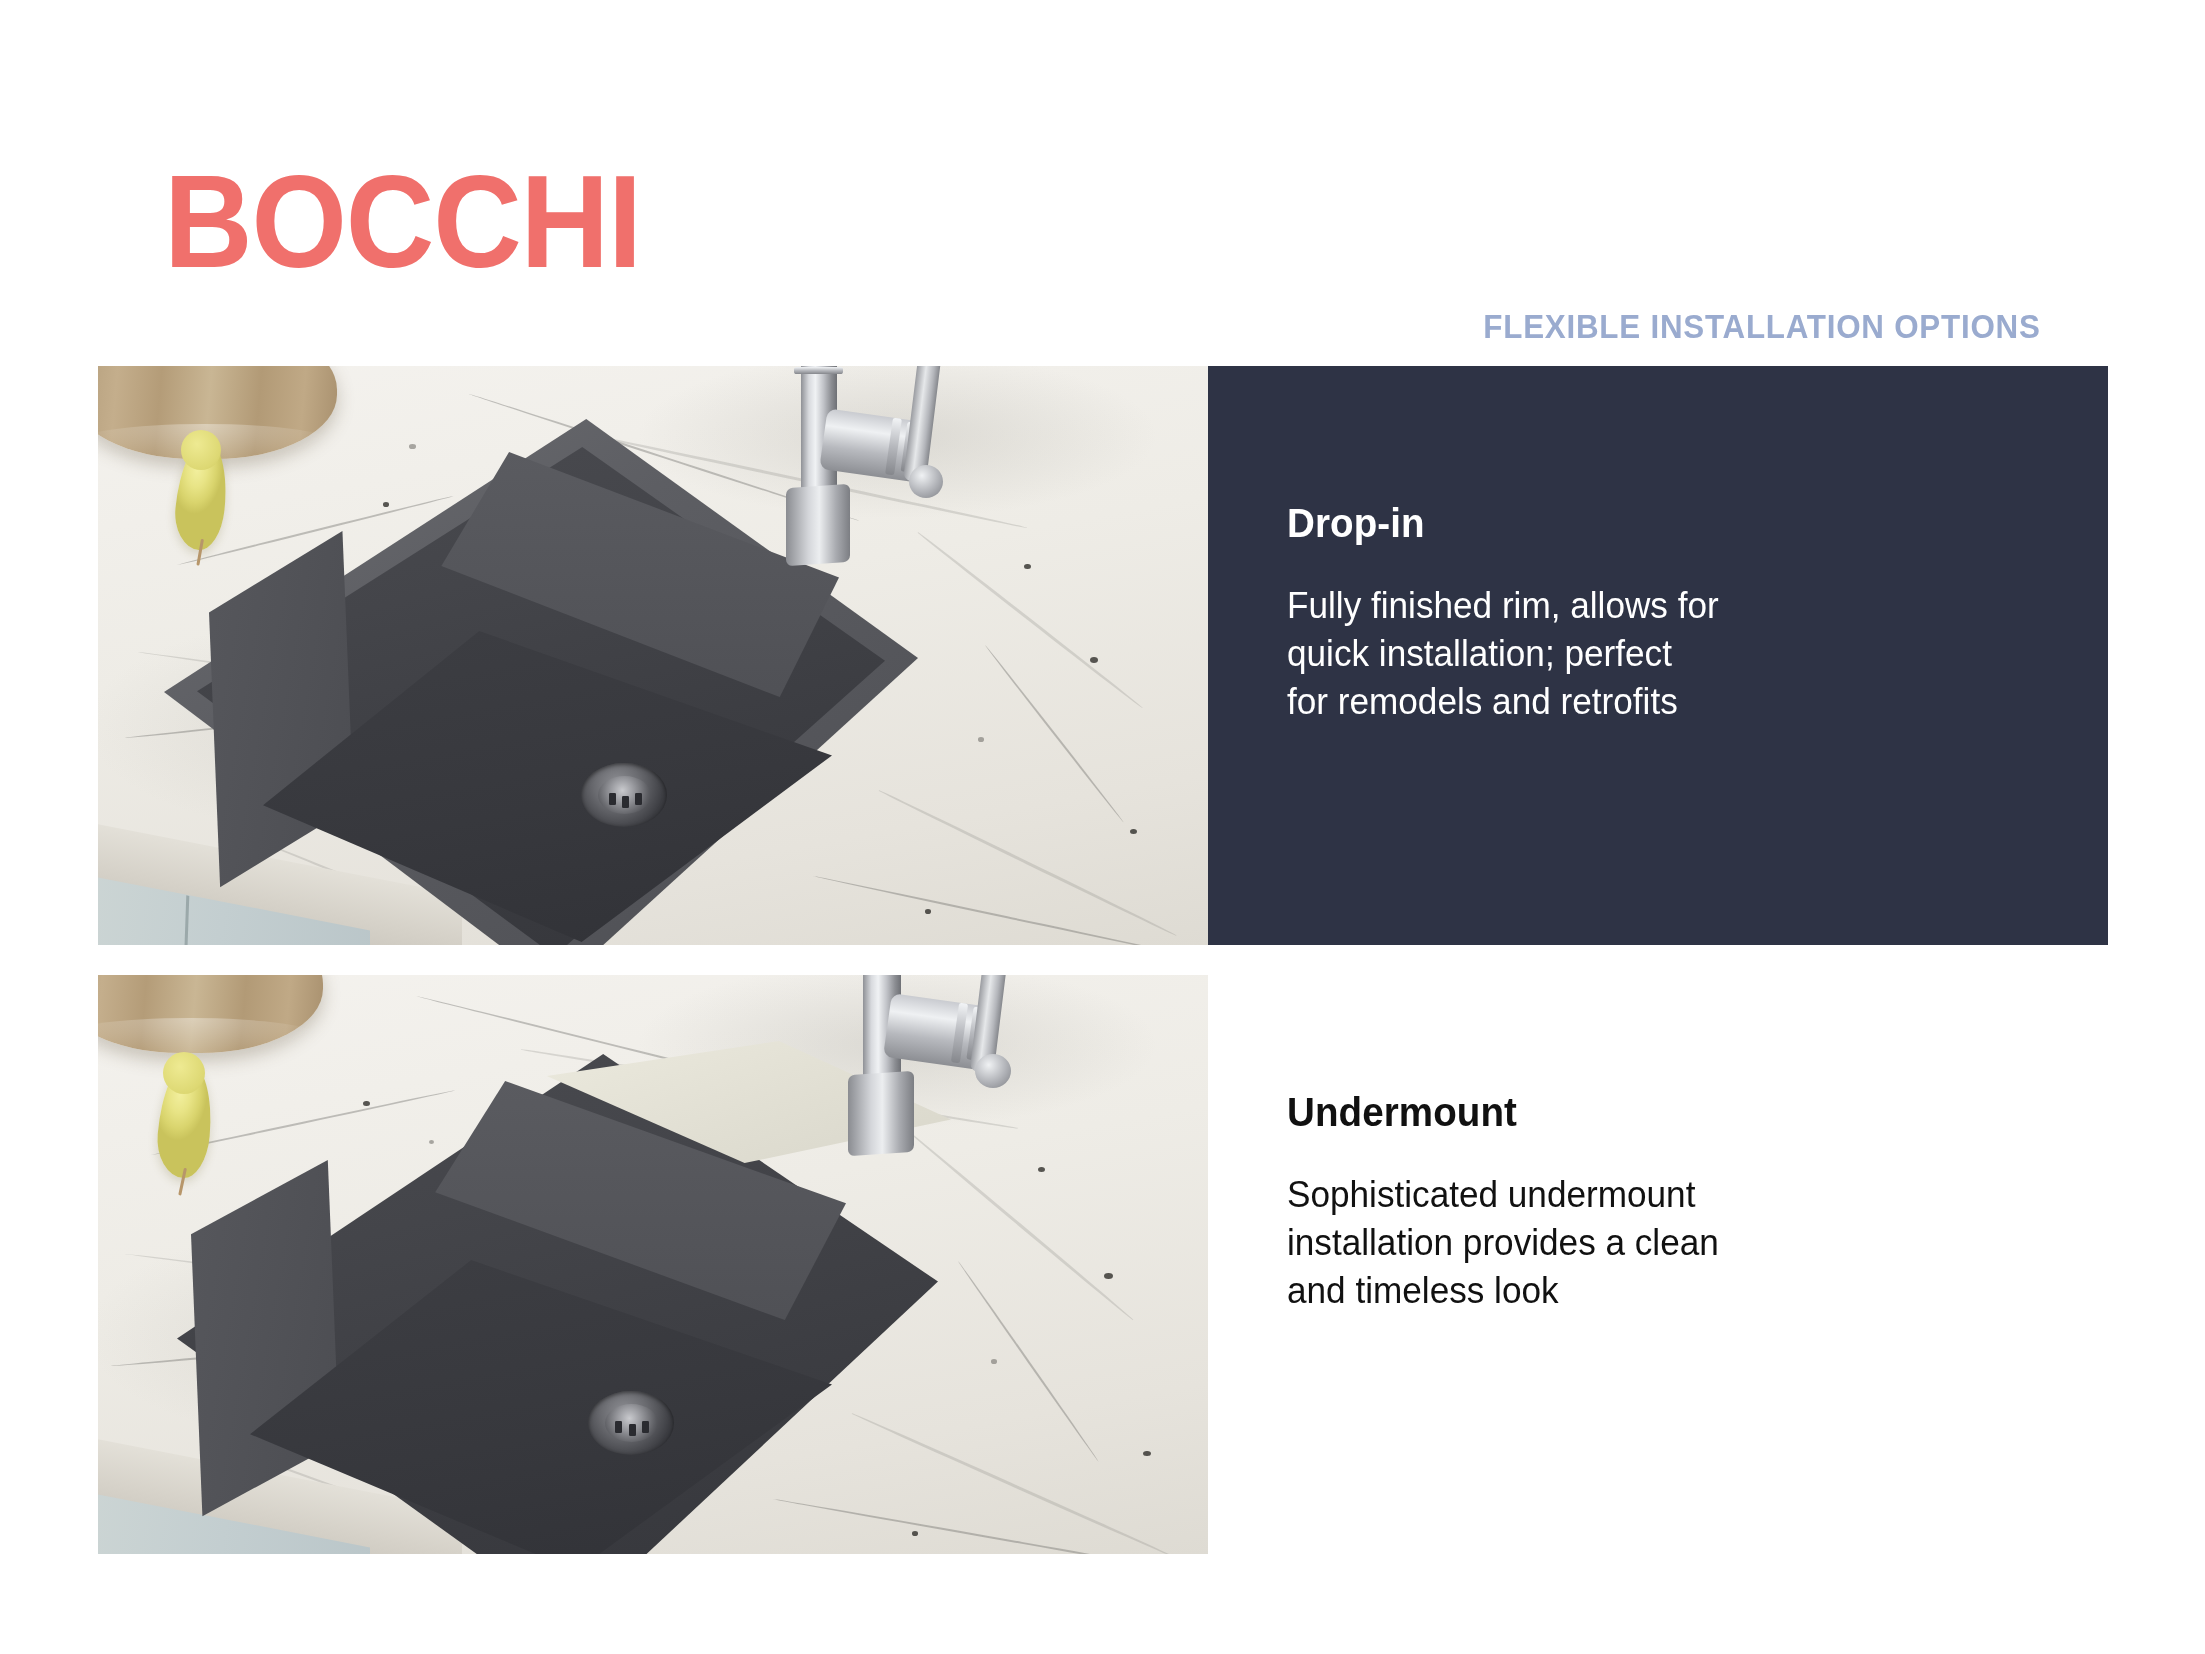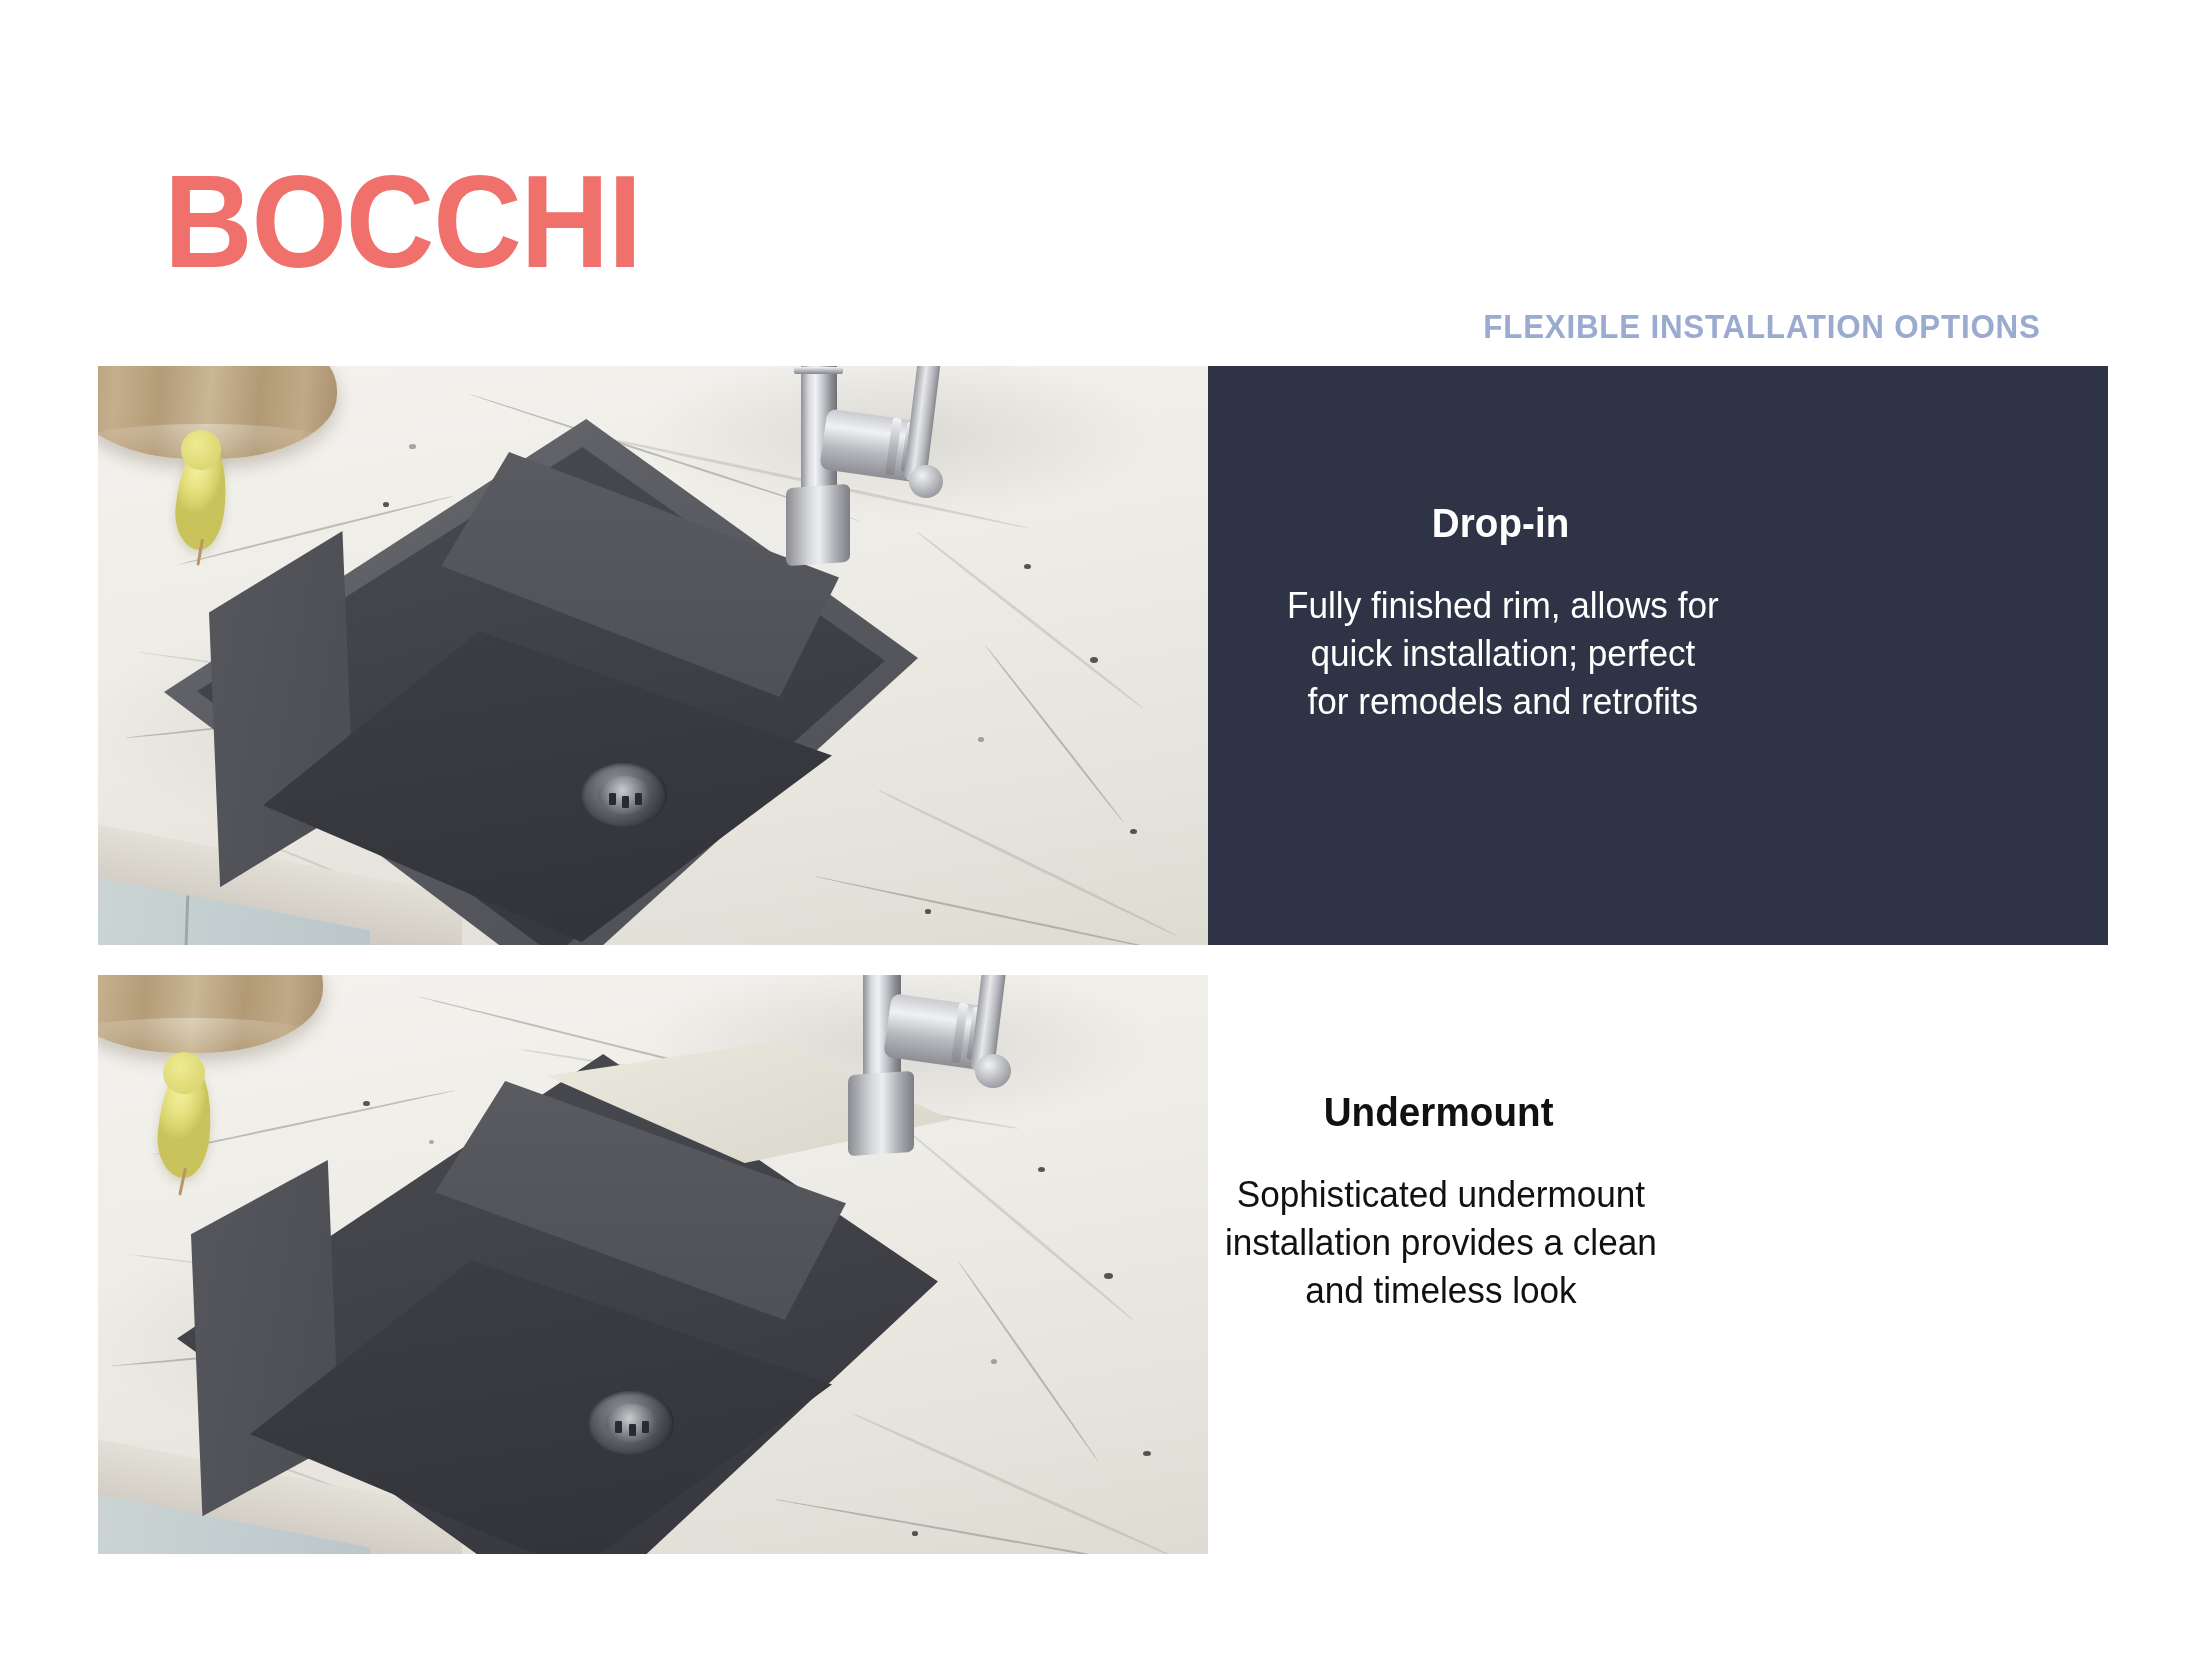--- a/index.html
+++ b/index.html
@@ -162,36 +162,36 @@
   }
 
   
   .panel-dark {
     position:absolute; left:1208px; top:366px;
     width:900px; height:579px;
     background:#2e3345;
   }
 
   
-  .txt-block { position:absolute;text-align:center; }
+  .txt-block { position:absolute; }
   .t-heading {
     font-size:41px; font-weight:700; line-height:1;
     letter-spacing:0.1px;
     transform:scaleX(0.94); transform-origin:left top;
     white-space:nowrap;
   }
   .t-body {
     font-size:37px; font-weight:400; line-height:1.30;
     transform:scaleX(0.95); transform-origin:left top;
   }
   .t-body span { display:block; white-space:nowrap; }
 
   #block-dropin      { left:1287px; top:503px;  color:#ffffff; }
   #block-dropin .t-body { margin-top:38px; }
-  #block-undermount  { left:1225px; top:1092px; color:#111111; }
+  #block-undermount  { left:1287px; top:1092px; color:#111111; }
   #block-undermount .t-body { margin-top:38px; }
 </style>
 </head>
 <body>
 
 <div class="logo">BOCCHI</div>
 
 <div class="eyebrow">FLEXIBLE INSTALLATION OPTIONS</div>
 
 <div class="photo" id="photo-dropin">

